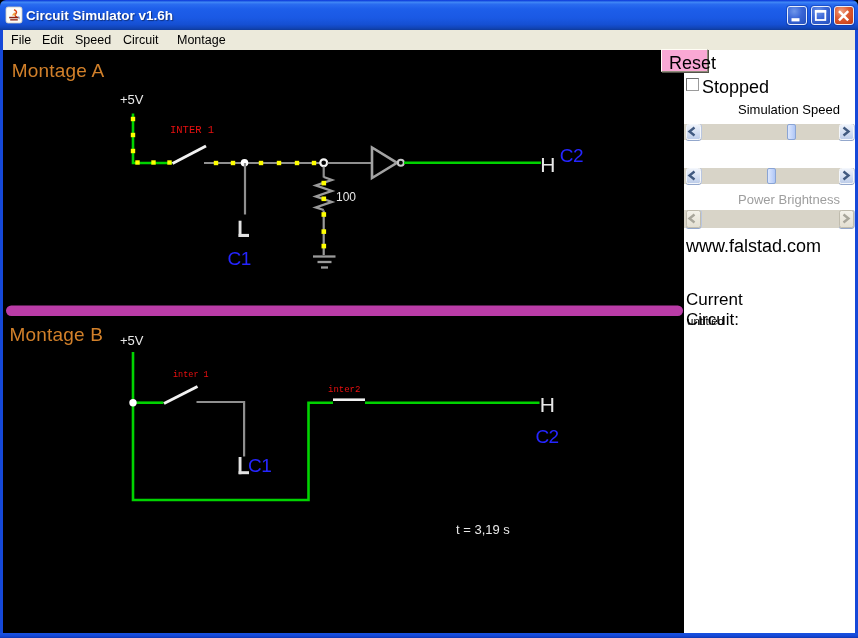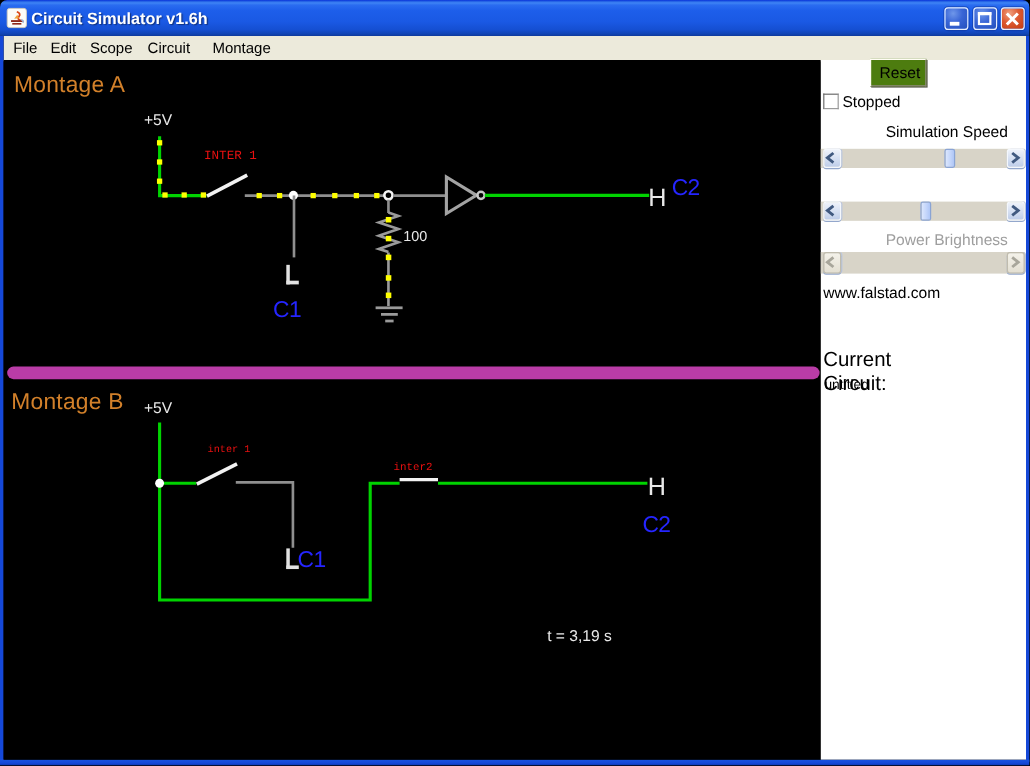--- a/index.html
+++ b/index.html
@@ -15,28 +15,28 @@
   #btnmin,#btnmax{background:radial-gradient(circle at 35% 25%,#6f97ea 0%,#3965d6 45%,#2450bd 100%);}
   #btnclose{background:radial-gradient(circle at 35% 25%,#f0a080 0%,#dd5931 45%,#c23a10 100%);}
   #menubar{left:3px;top:30px;width:852px;height:20px;background:#eceadb;border-bottom:1px solid #d8d4c2;}
   .menuitem{top:3px;color:#000;font-size:12.5px;}
   #canvas{left:3px;top:50px;width:681px;height:583px;background:#000;}
   #panel{left:684px;top:50px;width:171px;height:583px;background:#fff;}
   #bleft{left:0;top:30px;width:3px;height:605px;background:#1548d8;}
   #bright{left:855px;top:30px;width:3px;height:605px;background:#1548d8;}
   #bbottom{left:0;top:633px;width:858px;height:5px;background:linear-gradient(180deg,#1a53e0 0%,#1548d8 60%,#0e36b0 100%);}
   
-  #resetbtn{left:725px;top:49px;width:47px;height:23px;background:#4d7c0f;
+  #resetbtn{left:661px;top:49px;width:47px;height:23px;background:#f9a8d4;
     border-top:1px solid #fffdf4;border-left:1px solid #fffdf4;
     border-right:1px solid #8e8b7a;border-bottom:1px solid #8e8b7a;
     box-shadow:1px 1px 0 #55534a;
-    box-sizing:border-box;font-size:13px;color:#000;padding:3px 0 0 7px;}
+    box-sizing:border-box;font-size:18px;color:#000;padding:3px 0 0 7px;}
   #chk{left:686px;top:78px;width:11px;height:11px;background:#fff;border:1px solid #9b9b9b;
     border-top-color:#6d6d6d;border-left-color:#6d6d6d;}
-  .ptxt{color:#000;font-size:13px;}
+  .ptxt{color:#000;font-size:18px;}
   .pcen{width:170px;text-align:center;color:#000;font-size:13px;padding-left:20px;}
   .sbar{left:684px;width:170px;height:16px;background:#d8d4c8;}
   .sbtn{top:0;width:15px;height:16px;box-sizing:border-box;border-radius:2.5px;
     background:linear-gradient(180deg,#eef2fa 0%,#d2ddf1 60%,#becde9 100%);
     border:1px solid #f4f7fc;box-shadow:0 1px 0 #93a7cc, 1px 0 0 #b9c6e0;}
   .sbtn.dis{background:linear-gradient(180deg,#f4f2ea 0%,#e3dfd2 100%);border:1px solid #c0bcae;}
   .thumb{top:0;width:9px;height:16px;box-sizing:border-box;background:linear-gradient(90deg,#dce7fd 0%,#c2d4fa 60%,#aec6f6 100%);border:1px solid #8aa4d4;border-radius:2px;}
 </style>
 </head>
 <body>
@@ -58,21 +58,21 @@
   <svg class="abs" style="left:780px;top:2px" width="78" height="28" viewBox="0 0 78 28">
     <rect x="11.5" y="16.2" width="8" height="3.2" fill="#fff"></rect>
     <rect x="35.8" y="9" width="9.5" height="9" fill="none" stroke="#fff" stroke-width="1.8"></rect>
     <rect x="34.9" y="8.1" width="11.3" height="2.6" fill="#fff"></rect>
     <path d="M59 9.2 L68.2 18.4 M68.2 9.2 L59 18.4" stroke="#fff" stroke-width="2.5"></path>
   </svg>
 
   <div class="abs" id="menubar"></div>
   <div class="abs menuitem" style="left:11px;top:33px;">File</div>
   <div class="abs menuitem" style="left:42px;top:33px;">Edit</div>
-  <div class="abs menuitem" style="left:75px;top:33px;">Scope</div>
+  <div class="abs menuitem" style="left:75px;top:33px;">Speed</div>
   <div class="abs menuitem" style="left:123px;top:33px;">Circuit</div>
   <div class="abs menuitem" style="left:177px;top:33px;">Montage</div>
 
   <div class="abs" id="bleft"></div>
   <div class="abs" id="bright"></div>
   <div class="abs" id="bbottom"></div>
 
   <div class="abs" id="canvas"></div>
   <svg class="abs" style="left:3px;top:50px;" width="681" height="583" viewBox="3 50 681 583" font-family="Liberation Sans, sans-serif">
 

